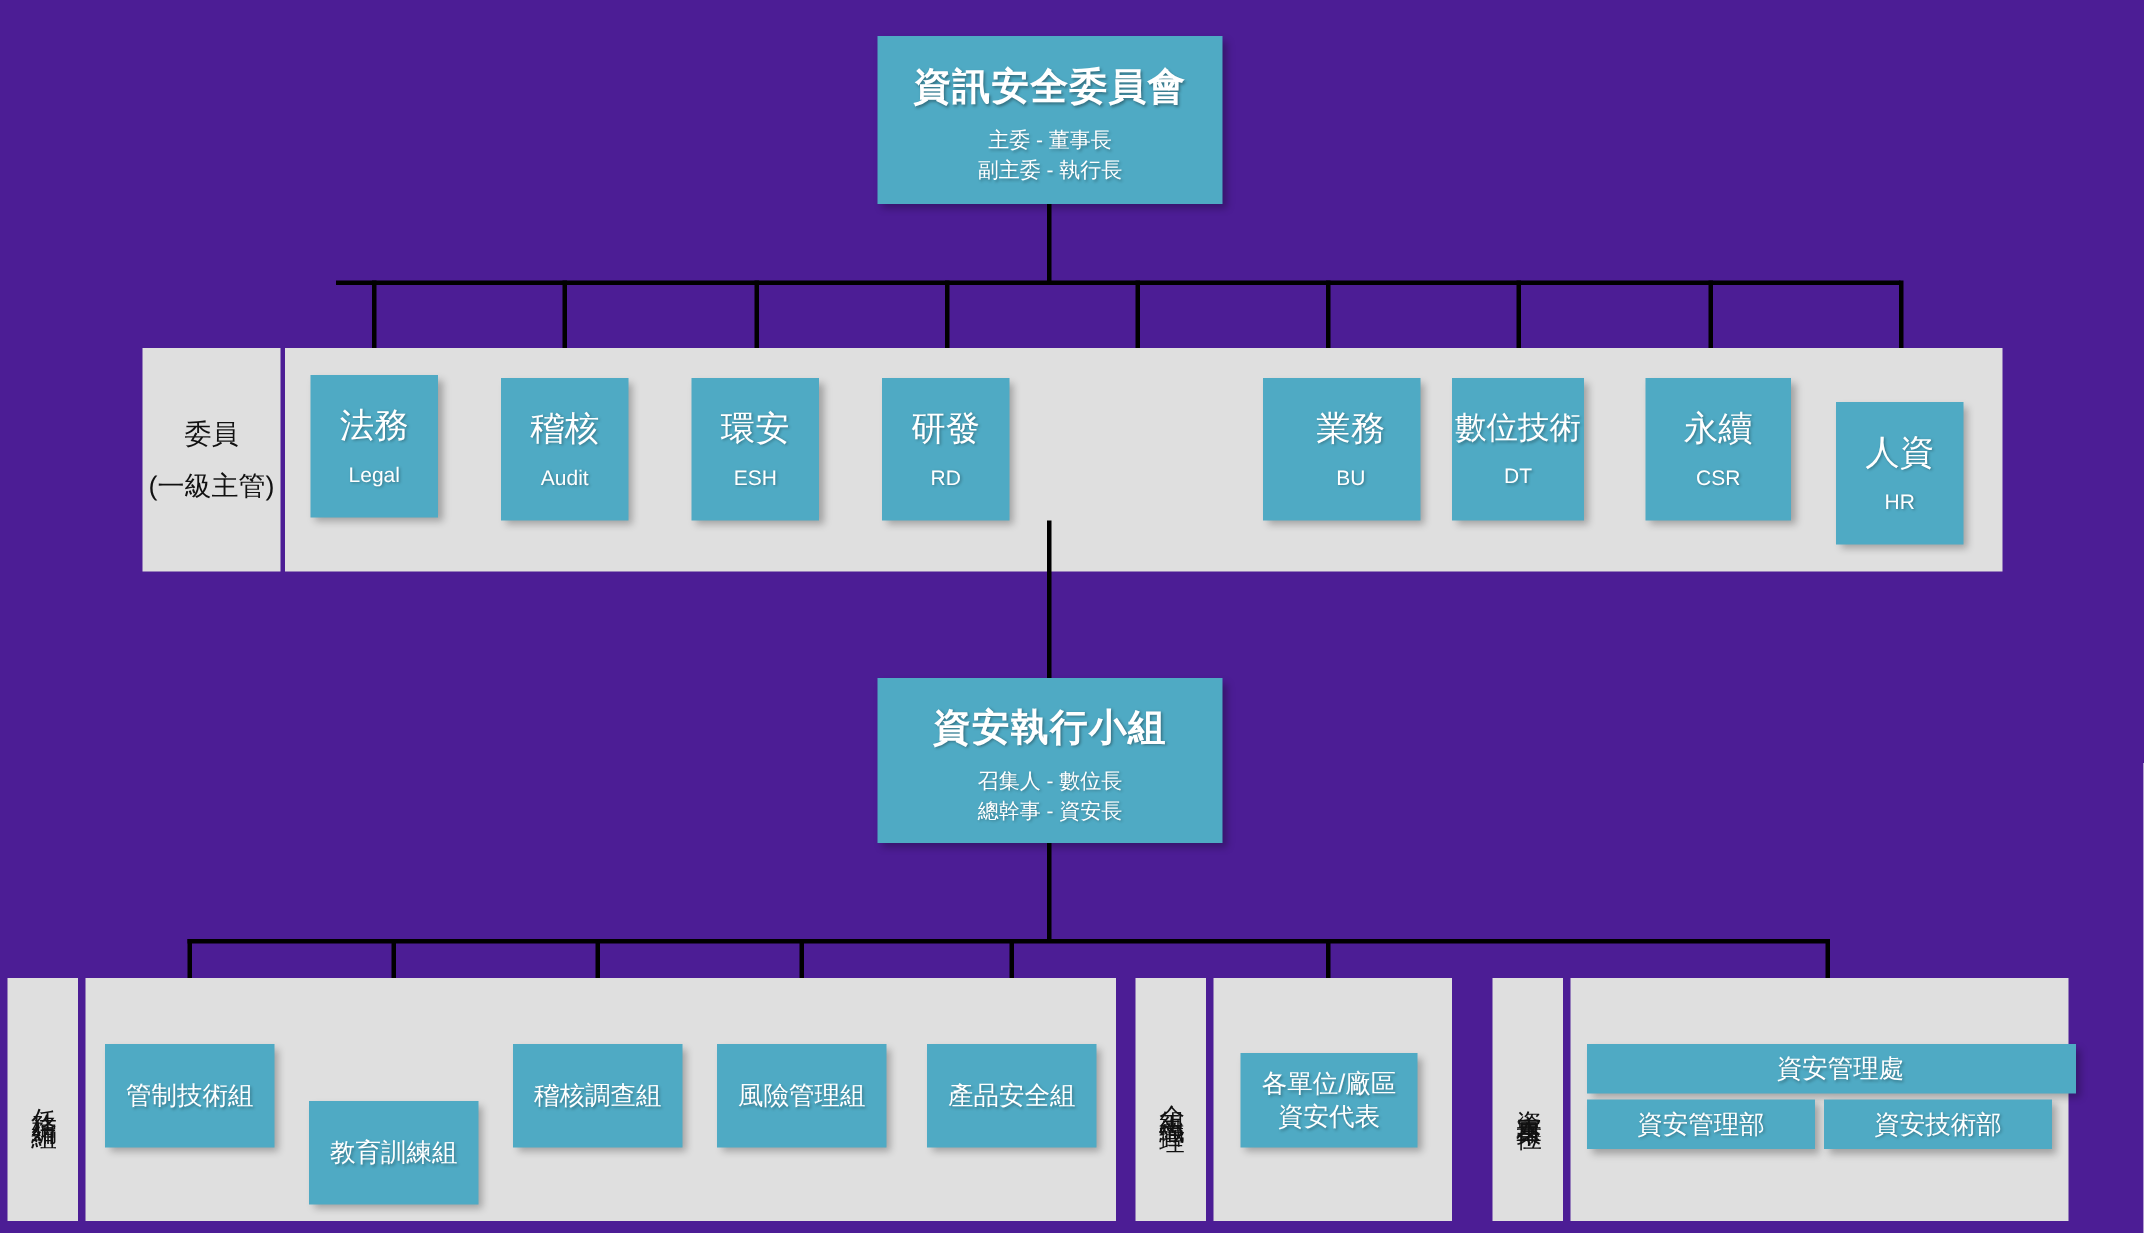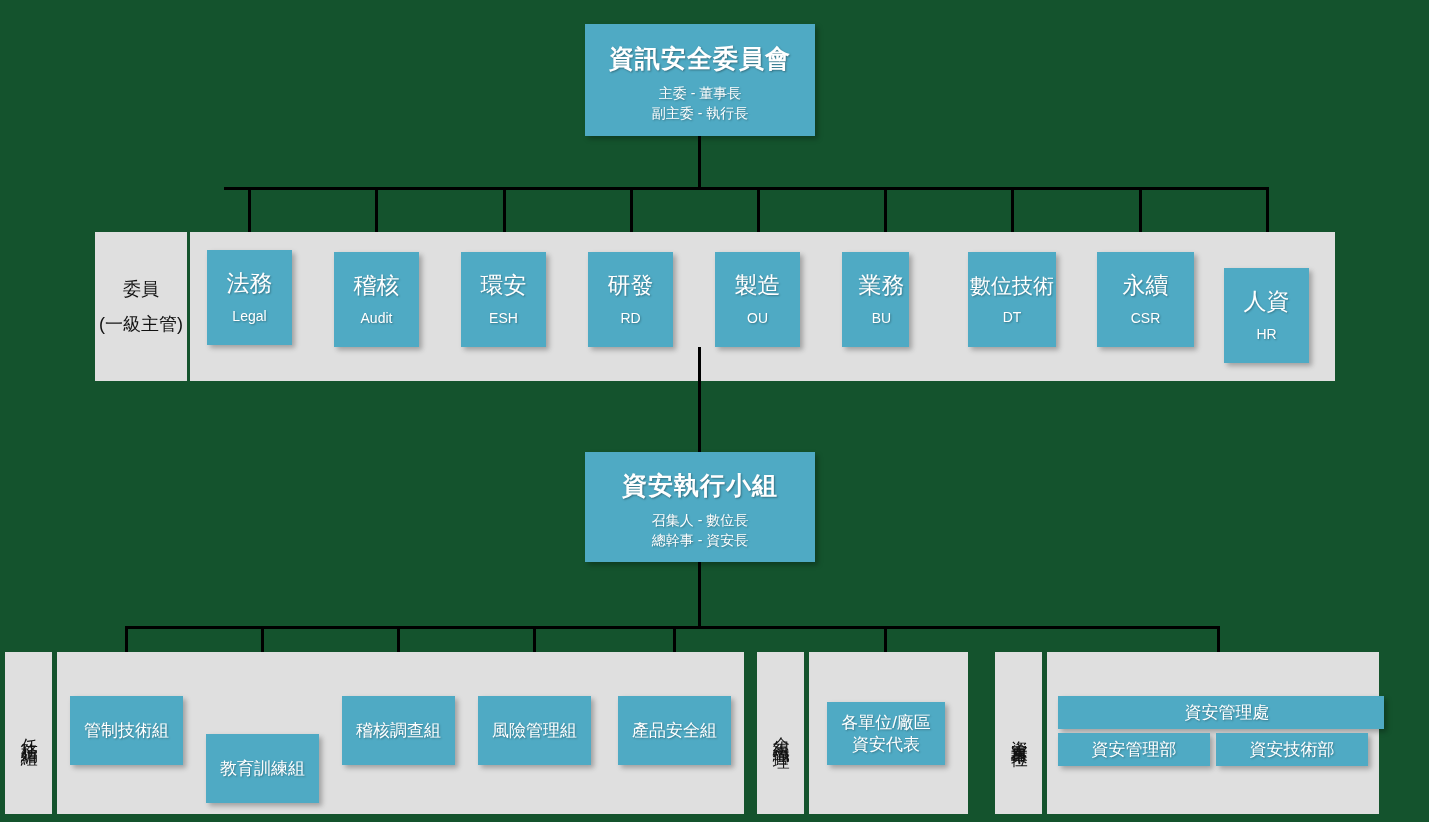--- a/index.html
+++ b/index.html
@@ -8,21 +8,21 @@
     background: #ffffff;
   }
   body {
     font-family: "Liberation Sans", "DejaVu Sans", sans-serif;
     color: #111;
   }
   #canvas {
     position: relative;
     width: 1429px;
     height: 822px;
-    background: #14532d;
+    background: #4c1d95;
     overflow: hidden;
   }
 
   
   .line-v {
     position: absolute;
     width: 3px;
     background: #000000;
   }
   .line-h {
@@ -164,25 +164,21 @@
     <div class="m-en">Audit</div>
   </div>
   <div class="box member" style="left:461px; top:252px; width:85px; height:95px;">
     <div class="m-cn">環安</div>
     <div class="m-en">ESH</div>
   </div>
   <div class="box member" style="left:588px; top:252px; width:85px; height:95px;">
     <div class="m-cn">研發</div>
     <div class="m-en">RD</div>
   </div>
-  <div class="box member" style="left:715px; top:252px; width:85px; height:95px;">
-    <div class="m-cn">製造</div>
-    <div class="m-en">OU</div>
-  </div>
-  <div class="box member" style="left:842px; top:252px; width:67px; height:95px;padding-left:12px;">
+  <div class="box member" style="left:842px; top:252px; width:105px; height:95px;padding-left:12px;">
     <div class="m-cn">業務</div>
     <div class="m-en">BU</div>
   </div>
   <div class="box member" style="left:968px; top:252px; width:88px; height:95px;">
     <div class="m-cn" style="font-size:21px;">數位技術</div>
     <div class="m-en">DT</div>
   </div>
   <div class="box member" style="left:1097px; top:252px; width:97px; height:95px;text-align:center;">
     <div class="m-cn">永續</div>
     <div class="m-en">CSR</div>

